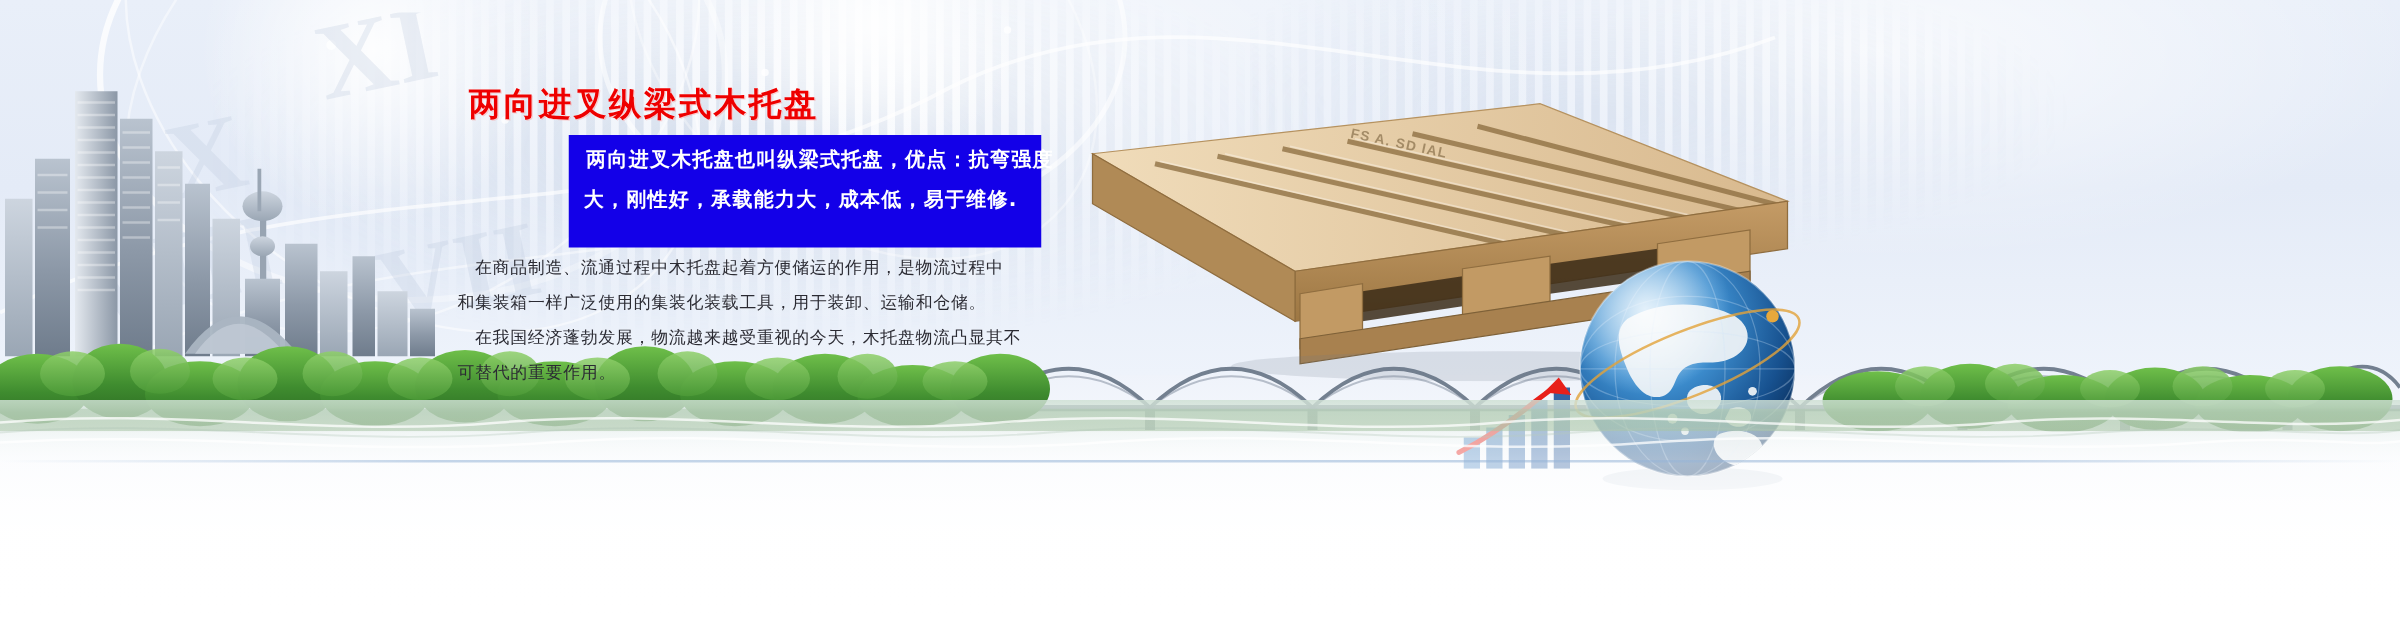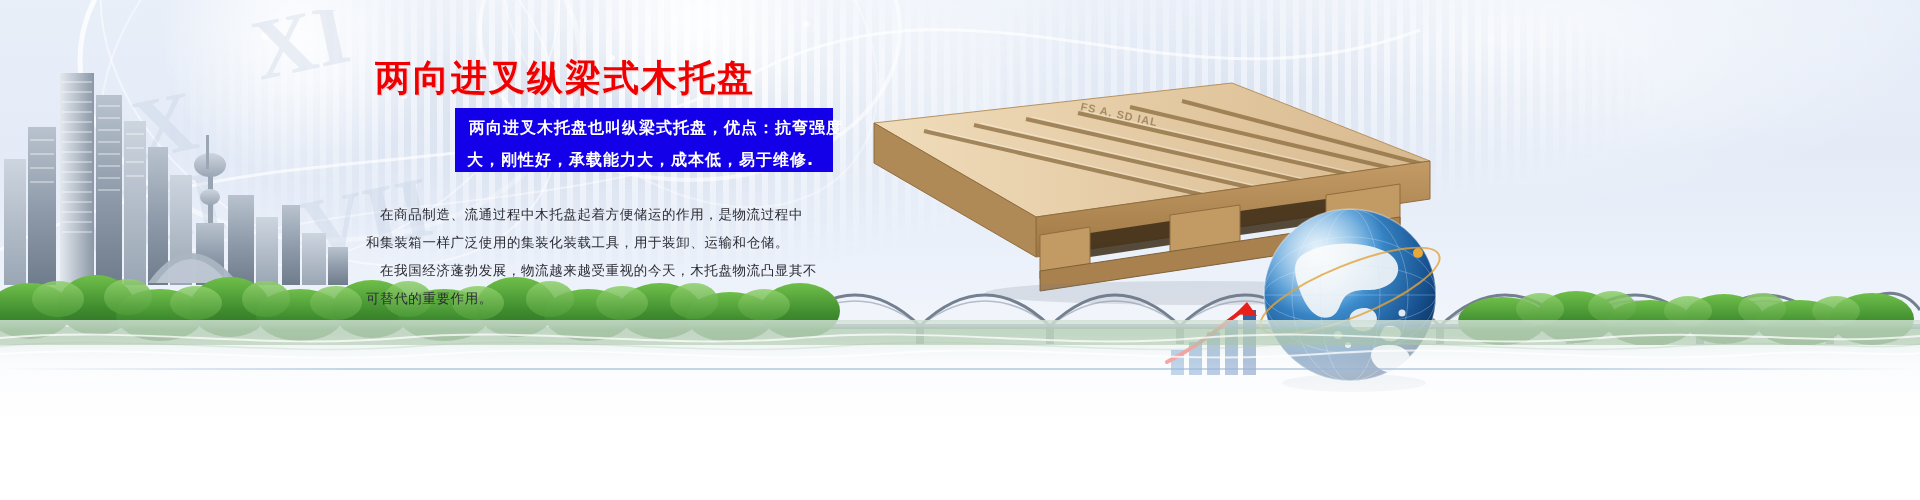--- a/index.html
+++ b/index.html
@@ -47,28 +47,28 @@
   #skyline-svg{left:0px;top:55px;width:430px;height:265px;}
   #trees-svg{left:0;top:265px;width:1920px;height:80px;}
   #bridge-svg{left:780px;top:240px;width:1140px;height:110px;}
   #pallet-svg{left:840px;top:65px;width:620px;height:240px;}
   #globe-svg{left:1250px;top:195px;width:200px;height:200px;}
   #chart-svg{left:1165px;top:300px;width:130px;height:75px;}
   #water-svg{left:0;top:320px;width:1920px;height:100px;}
 
   
   #title{
-    position:absolute;left:375px;top:54px;
+    position:absolute;left:375px;top:66px;
     font-family:Liberation Sans, sans-serif;
-    font-size:36px;font-weight:bold;letter-spacing:2px;
+    font-size:26px;font-weight:bold;letter-spacing:2px;
     color:#ee0000;white-space:nowrap;
     text-shadow:0 0 1px rgba(255,255,255,.9), 1px 1px 0 rgba(255,120,120,.35);
   }
   #highlight-box{
-    position:absolute;left:455px;top:108px;width:378px;height:64px;
+    position:absolute;left:455px;top:108px;width:378px;height:90px;
     background:#1300e8;
   }
   #highlight-box .hl-line{
     color:#ffffff;font-size:16px;font-weight:bold;letter-spacing:1px;
     font-family:"DejaVu Sans","Liberation Sans",sans-serif;
     white-space:nowrap;
   }
   #hl1{position:absolute;left:14px;top:10px;}
   #hl2{position:absolute;left:12px;top:42px;}
 

